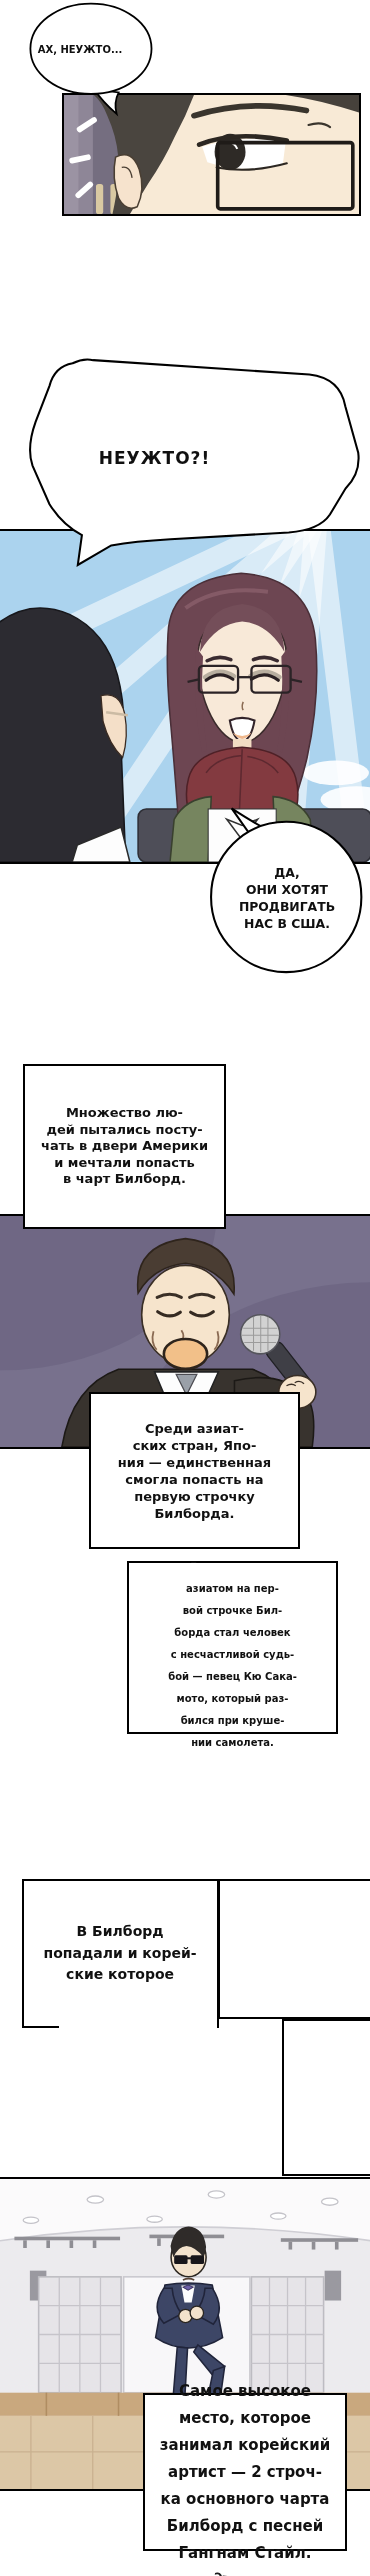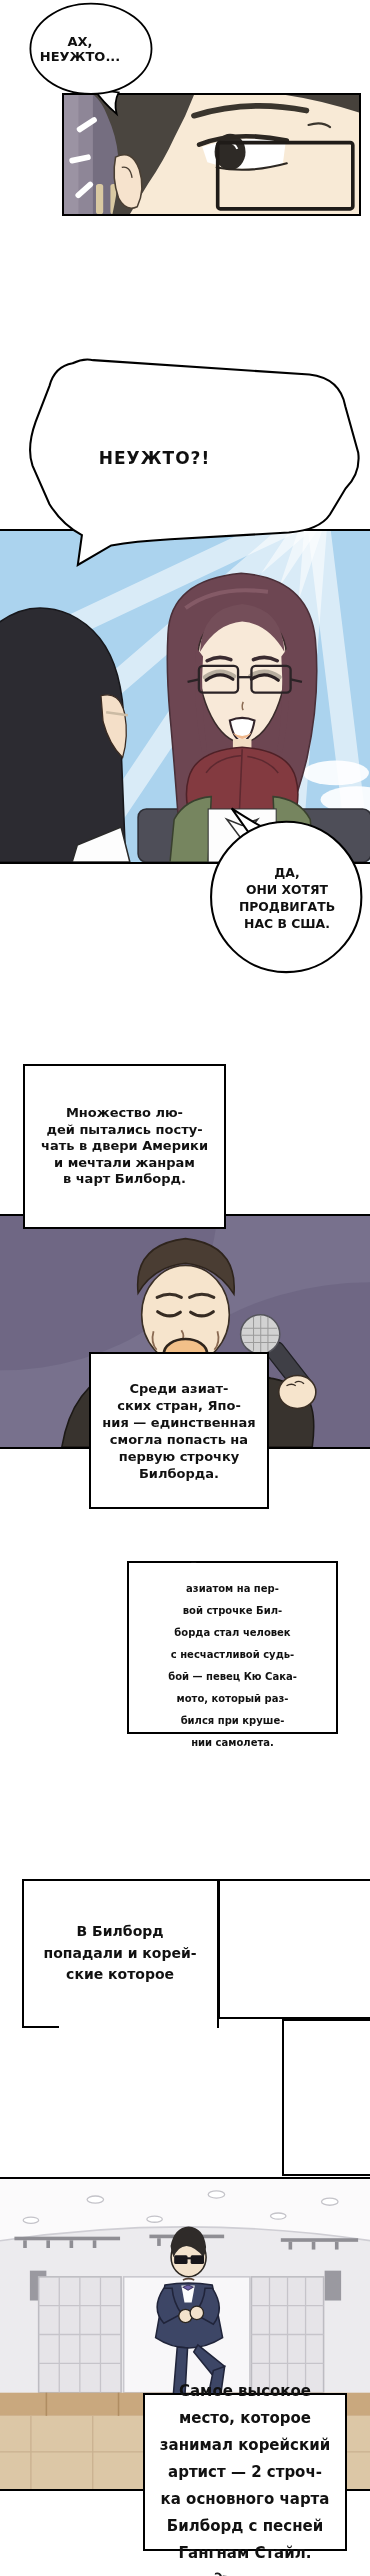--- a/index.html
+++ b/index.html
@@ -51,21 +51,21 @@
       <rect x="298" y="92" width="262" height="128" rx="5" fill="none" stroke="#1f1b18" stroke-width="7"></rect>
     </svg>
   </div>
 
   <div class="bubble" style="left:28px;top:1px;width:129px;height:116px;">
     <svg viewBox="0 0 250 226">
       <path d="M128 172 Q146 198 172 220 Q166 198 176 178 Z" fill="#fff" stroke="#000" stroke-width="3.5"></path>
       <ellipse cx="122" cy="93" rx="118" ry="88" fill="#fff" stroke="#000" stroke-width="3.5"></ellipse>
     </svg>
   </div>
-  <div class="btext" style="left:33px;top:31px;width:94px;height:36px;font-size:13px;">АХ, НЕУЖТО...</div>
+  <div class="btext" style="left:33px;top:31px;width:94px;height:36px;font-size:10px;text-align:right;">АХ, НЕУЖТО...</div>
 
   <div class="bubble" style="left:20.6px;top:355px;width:340px;height:212px;">
     <svg viewBox="0 0 660 412">
       <path d="M100 16 Q120 6 140 10 L560 38 Q620 45 630 100 L655 190 Q660 230 630 260 L600 310 Q580 340 520 345 L290 358 Q220 362 175 370 L110 408 L118 350 Q80 330 55 290 L22 215 Q10 180 28 130 L55 60 Q65 22 100 16 Z" fill="#fff" stroke="#000" stroke-width="4"></path>
     </svg>
   </div>
   <div class="btext" style="left:62px;top:435px;width:185px;height:46px;font-size:17px;letter-spacing:1px;">НЕУЖТО?!</div>
 
   <div class="panel full-bleed" style="left:0;top:529px;width:371px;height:335px;">
     <svg viewBox="0 0 720 643" preserveAspectRatio="none">
@@ -129,21 +129,21 @@
   </div>
   <div class="btext" style="left:225px;top:854px;width:124px;height:88px;font-size:12.4px;line-height:17px;">ДА,
 ОНИ ХОТЯТ
 ПРОДВИГАТЬ
 НАС В США.</div>
 
   <div class="cbox" style="left:23px;top:1064px;width:203px;height:165px;">
     <div class="ctext" style="font-size:13px;line-height:16.5px;">Множество лю-
 дей пытались посту-
 чать в двери Америки
-и мечтали жанрам
+и мечтали попасть
 в чарт Билборд.</div>
   </div>
 
   <div class="panel full-bleed" style="left:0;top:1214px;width:371px;height:235px;">
     <svg viewBox="0 0 720 449" preserveAspectRatio="none">
       <rect width="720" height="449" fill="#78718d"></rect>
       <ellipse cx="0" cy="0" rx="420" ry="300" fill="#524c6a" opacity="0.25"></ellipse>
       <ellipse cx="720" cy="449" rx="460" ry="320" fill="#524c6a" opacity="0.25"></ellipse>
       <g>
         <path d="M120 449 Q140 330 230 298 L490 298 Q580 330 600 449 Z" fill="#38332e" stroke="#1c1916" stroke-width="3"></path>
@@ -159,21 +159,21 @@
         <ellipse cx="360" cy="268" rx="42" ry="29" fill="#f2c089" stroke="#2e241c" stroke-width="5"></ellipse>
         <rect x="512" y="250" width="36" height="118" rx="12" transform="rotate(-38 530 256)" fill="#3f3f46" stroke="#202024" stroke-width="2.5"></rect>
         <circle cx="505" cy="230" r="38" fill="#d2d2d2" stroke="#55555c" stroke-width="3"></circle>
         <path d="M472 218 L538 218 M468 232 L542 232 M474 246 L536 246 M492 196 L492 262 M506 194 L506 265 M520 196 L520 262" stroke="#9b9b9b" stroke-width="2"></path>
         <ellipse cx="577" cy="342" rx="36" ry="32" fill="#f6e4cc" stroke="#3a2f26" stroke-width="3"></ellipse>
         <path d="M556 330 Q566 324 574 330 M572 324 Q582 318 590 326" stroke="#3a2f26" stroke-width="2.5" fill="none"></path>
       </g>
     </svg>
   </div>
 
-  <div class="cbox" style="left:89px;top:1352px;width:180px;height:157px;">
+  <div class="cbox" style="left:89px;top:1392px;width:211px;height:157px;">
     <div class="ctext" style="font-size:13px;line-height:17px;">Среди азиат-
 ских стран, Япо-
 ния — единственная
 смогла попасть на
 первую строчку
 Билборда.</div>
   </div>
   <div class="cbox" style="left:127px;top:1561px;width:211px;height:173px;">
     <div class="ctext" style="font-size:10px;line-height:22px;padding-top:15px;">Единственным
 азиатом на пер-

